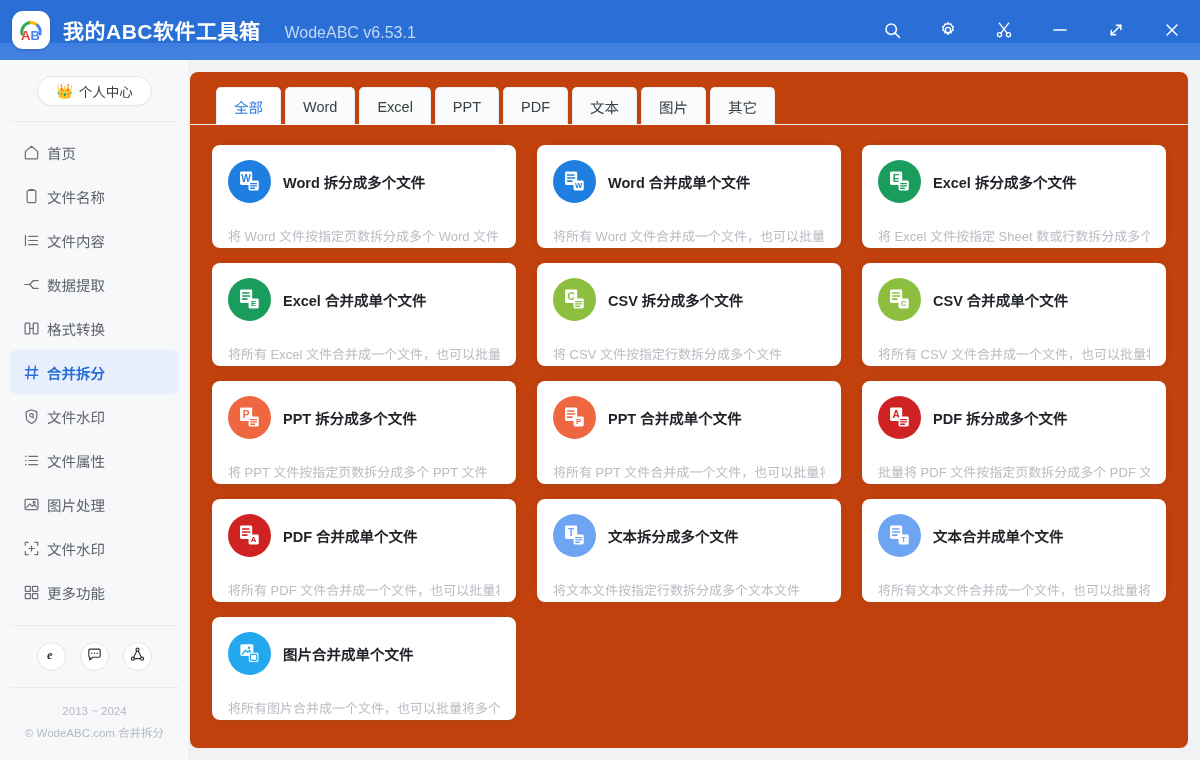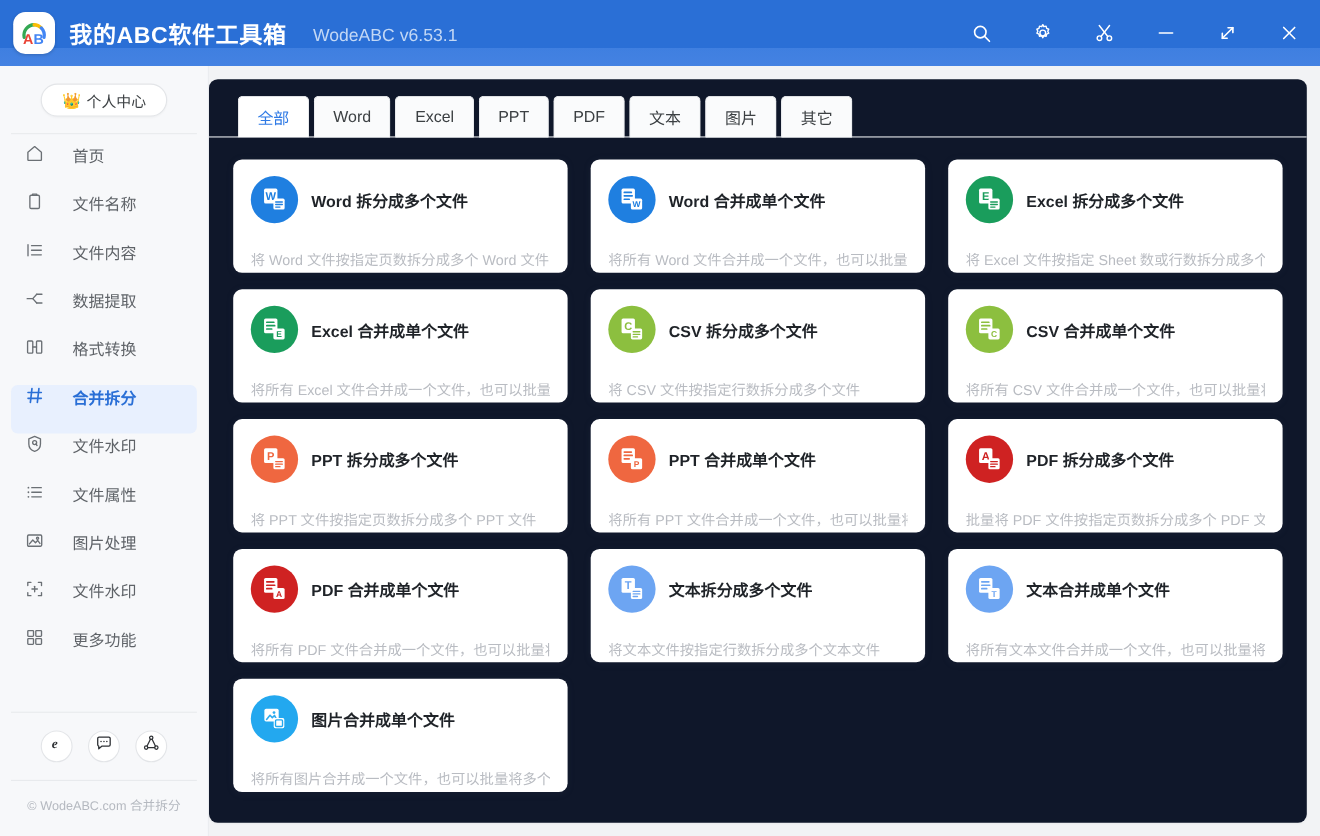--- a/index.html
+++ b/index.html
@@ -51,21 +51,21 @@
   .vip-btn {
     height: 30px; padding: 0 18px; border-radius: 16px; background: #ffffff;
     border: 1px solid #e3e5e8; display: flex; align-items: center; gap: 5px;
     font-size: 13.5px; color: #3c4043; cursor: pointer;
     box-shadow: 0 1px 2px rgba(0,0,0,.04);
   }
   .vip-btn .crown { font-size: 14px; line-height: 1; }
   .sb-divider { height: 1px; background: #e8eaed; margin: 0 10px; }
   .nav { padding: 8px 0 0 0; flex: 0 0 auto; }
   .nav-item {
-    display: flex; align-items: flex-start; gap: 26px;
+    display: flex; align-items: center; gap: 7px;
     height: 44px; margin: 0 10px; padding: 0 12px; border-radius: 6px;
     color: #5f6368; font-size: 14.5px; cursor: pointer;
   }
   .nav-item .ic { width: 18px; height: 18px; flex: 0 0 18px; display: flex; align-items: center; justify-content: center; }
   .nav-item .ic svg { display: block; }
   .nav-item.active { background: #e8f0fe; color: #2a6fd6; font-weight: 700; }
   .nav-item.active .ic svg { stroke: #2a6fd6; }
   .sb-bottom { margin-top: auto; }
   .social {
     display: flex; justify-content: center; gap: 14px; padding: 16px 0 16px 0;
@@ -76,21 +76,21 @@
     cursor: pointer; color: #3c4043;
   }
   .copyright {
     text-align: center; padding: 13px 0 16px 0; color: #b5b9c0;
     font-size: 11.5px; line-height: 1.85;
   }
 
   
   .main { flex: 1 1 auto; min-width: 0; background: #f2f3f5; padding: 12px 12px 12px 0; }
   .panel {
-    width: 100%; height: 100%; background: #0f172a; border-radius: 8px;
+    width: 100%; height: 100%; background: #c2410c; border-radius: 8px;
     display: flex; flex-direction: column; overflow: hidden;
     box-shadow: 0 1px 2px rgba(0,0,0,.03);
   }
   .tabs {
     display: flex; align-items: flex-end; gap: 4px;
     padding: 15px 0 0 26px; flex: 0 0 auto; border-bottom: 1px solid #e8eaed;
   }
   .tab {
     height: 38px; min-width: 62px; padding: 0 17px;
     display: flex; align-items: center; justify-content: center;
@@ -367,20 +367,21 @@
                 <circle cx="13.9" cy="13.4" r="1.6"></circle>
                 <line x1="8.2" y1="5.4" x2="5" y2="11.8" stroke-linecap="round"></line>
                 <line x1="9.8" y1="5.4" x2="13" y2="11.8" stroke-linecap="round"></line>
                 <line x1="5.7" y1="13.4" x2="12.3" y2="13.4" stroke-linecap="round"></line>
               </svg>
             </span>
           </div>
         </div>
         <div class="sb-divider"></div>
         <div class="copyright">
+          <div>2013 ~ 2024</div>
           <div>© WodeABC.com 合并拆分</div>
         </div>
       </div>
     </div>
 
     <div class="main">
       <div class="panel">
 
         <div class="tabs">
           <div class="tab active">

